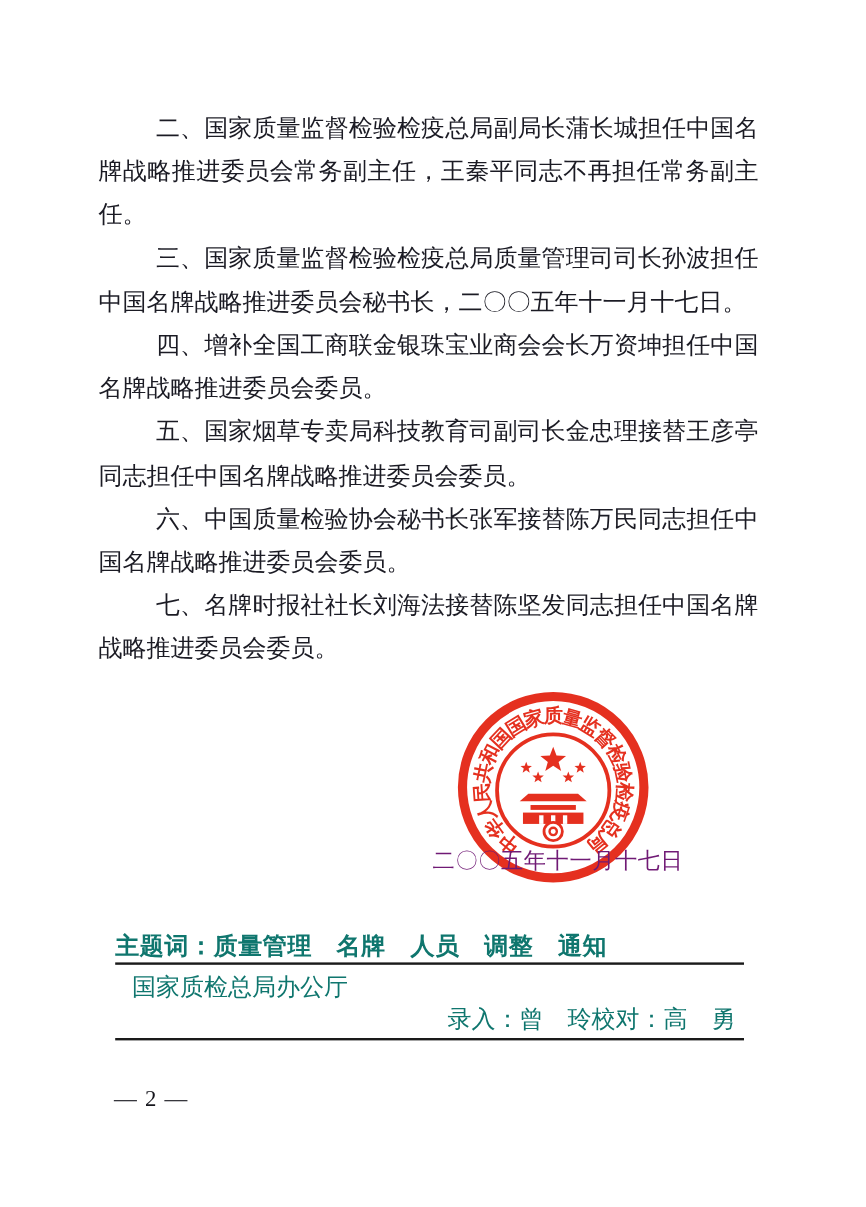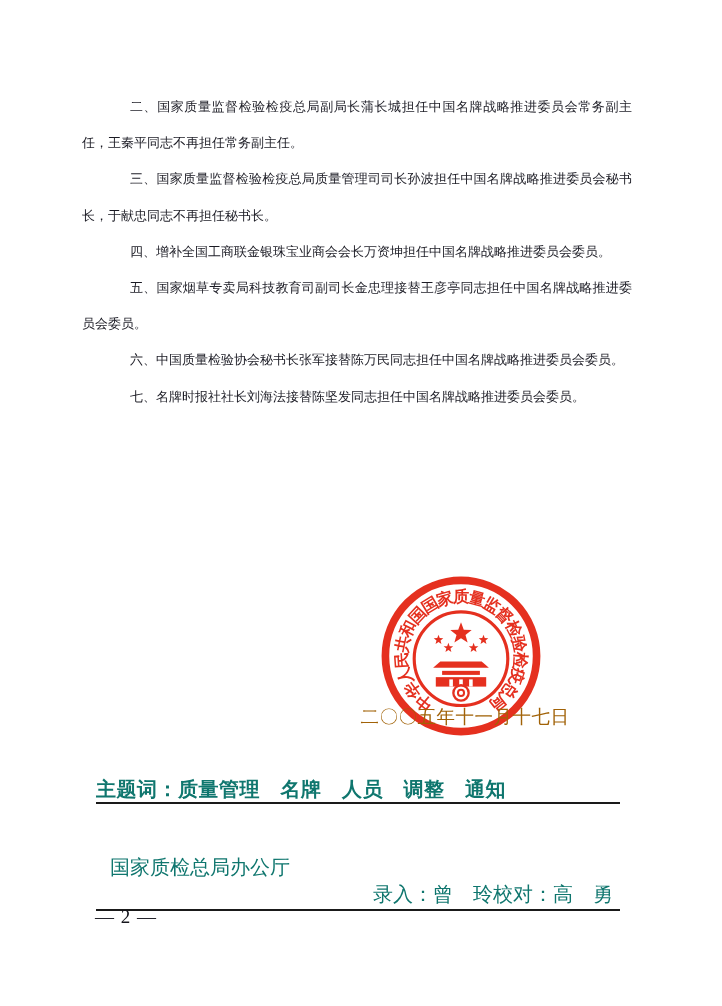--- a/index.html
+++ b/index.html
@@ -6,78 +6,78 @@
   body{
     width:722px;height:1006px;position:relative;overflow:hidden;
     background:#ffffff;
     font-family:"Liberation Serif", serif;
   }
   .page{position:absolute;inset:0;background:#ffffff;}
 
   
   .doc-body{
     position:absolute;left:82px;top:89px;width:550px;
-    font-size:13px;line-height:36.2px;color:#1b1b24;
+    font-size:20px;line-height:36.2px;color:#1b1b24;
     text-align:justify;text-justify:inter-character;
   }
   .doc-body p{margin:0;text-indent:48px;}
 
   
   .seal{
     position:absolute;left:371px;top:566px;width:180px;height:180px;
     mix-blend-mode:multiply;opacity:.93;pointer-events:none;
   }
   .seal svg{width:100%;height:100%;display:block;}
   .seal-char{
     font-family:"Liberation Serif", serif;
     font-size:18px;font-weight:bold;fill:currentColor;text-anchor:middle;
   }
 
   .date-line{
     position:absolute;left:360px;top:704px;width:210px;
-    font-size:18.5px;letter-spacing:.5px;color:#a16207;text-align:center;
+    font-size:18.5px;letter-spacing:.5px;color:#701a75;text-align:center;
     white-space:nowrap;
   }
 
   
   .footer{
     position:absolute;left:96px;top:778px;width:524px;
     font-size:20px;color:#0f766e;
   }
   .row-subject{
     font-family:"Liberation Sans", sans-serif;
     font-weight:bold;line-height:22px;padding-bottom:2px;
     border-bottom:2.5px solid #1a1a1a;letter-spacing:.5px;
   }
   .row-cc{
     line-height:22px;padding:8px 0 1px 14px;
     border-bottom:3.5px solid #1a1a1a;
   }
   .row-issue{
     display:flex;justify-content:space-between;
-    line-height:22px;padding:8px 10px 0 14px;margin-top:44px;
+    line-height:22px;padding:8px 10px 0 14px;
   }
   .row-entry{
     display:flex;justify-content:flex-end;
     line-height:22px;padding:5px 7px 4px 14px;
     border-bottom:2.5px solid #1a1a1a;
   }
   .page-num{
     position:absolute;left:95px;top:906px;
     font-size:19px;color:#15151c;letter-spacing:1px;white-space:nowrap;
   }
 </style>
 </head>
 <body>
 
 <div class="page">
 
   <section class="doc-body">
     <p>二、国家质量监督检验检疫总局副局长蒲长城担任中国名牌战略推进委员会常务副主任，王秦平同志不再担任常务副主任。</p>
-    <p>三、国家质量监督检验检疫总局质量管理司司长孙波担任中国名牌战略推进委员会秘书长，于献忠同志不再担任秘书长。</p>
+    <p>三、国家质量监督检验检疫总局质量管理司司长孙波担任中国名牌战略推进委员会秘书长，二〇〇五年十一月十七日。</p>
     <p>四、增补全国工商联金银珠宝业商会会长万资坤担任中国名牌战略推进委员会委员。</p>
     <p>五、国家烟草专卖局科技教育司副司长金忠理接替王彦亭同志担任中国名牌战略推进委员会委员。</p>
     <p>六、中国质量检验协会秘书长张军接替陈万民同志担任中国名牌战略推进委员会委员。</p>
     <p>七、名牌时报社社长刘海法接替陈坚发同志担任中国名牌战略推进委员会委员。</p>
   </section>
 
   <div class="seal">
     <svg id="seal-svg" viewBox="0 0 200 200" style="color: rgb(227, 32, 14);">
 
       <circle cx="100" cy="100" r="84" fill="none" stroke="currentColor" stroke-width="8.5"></circle>

